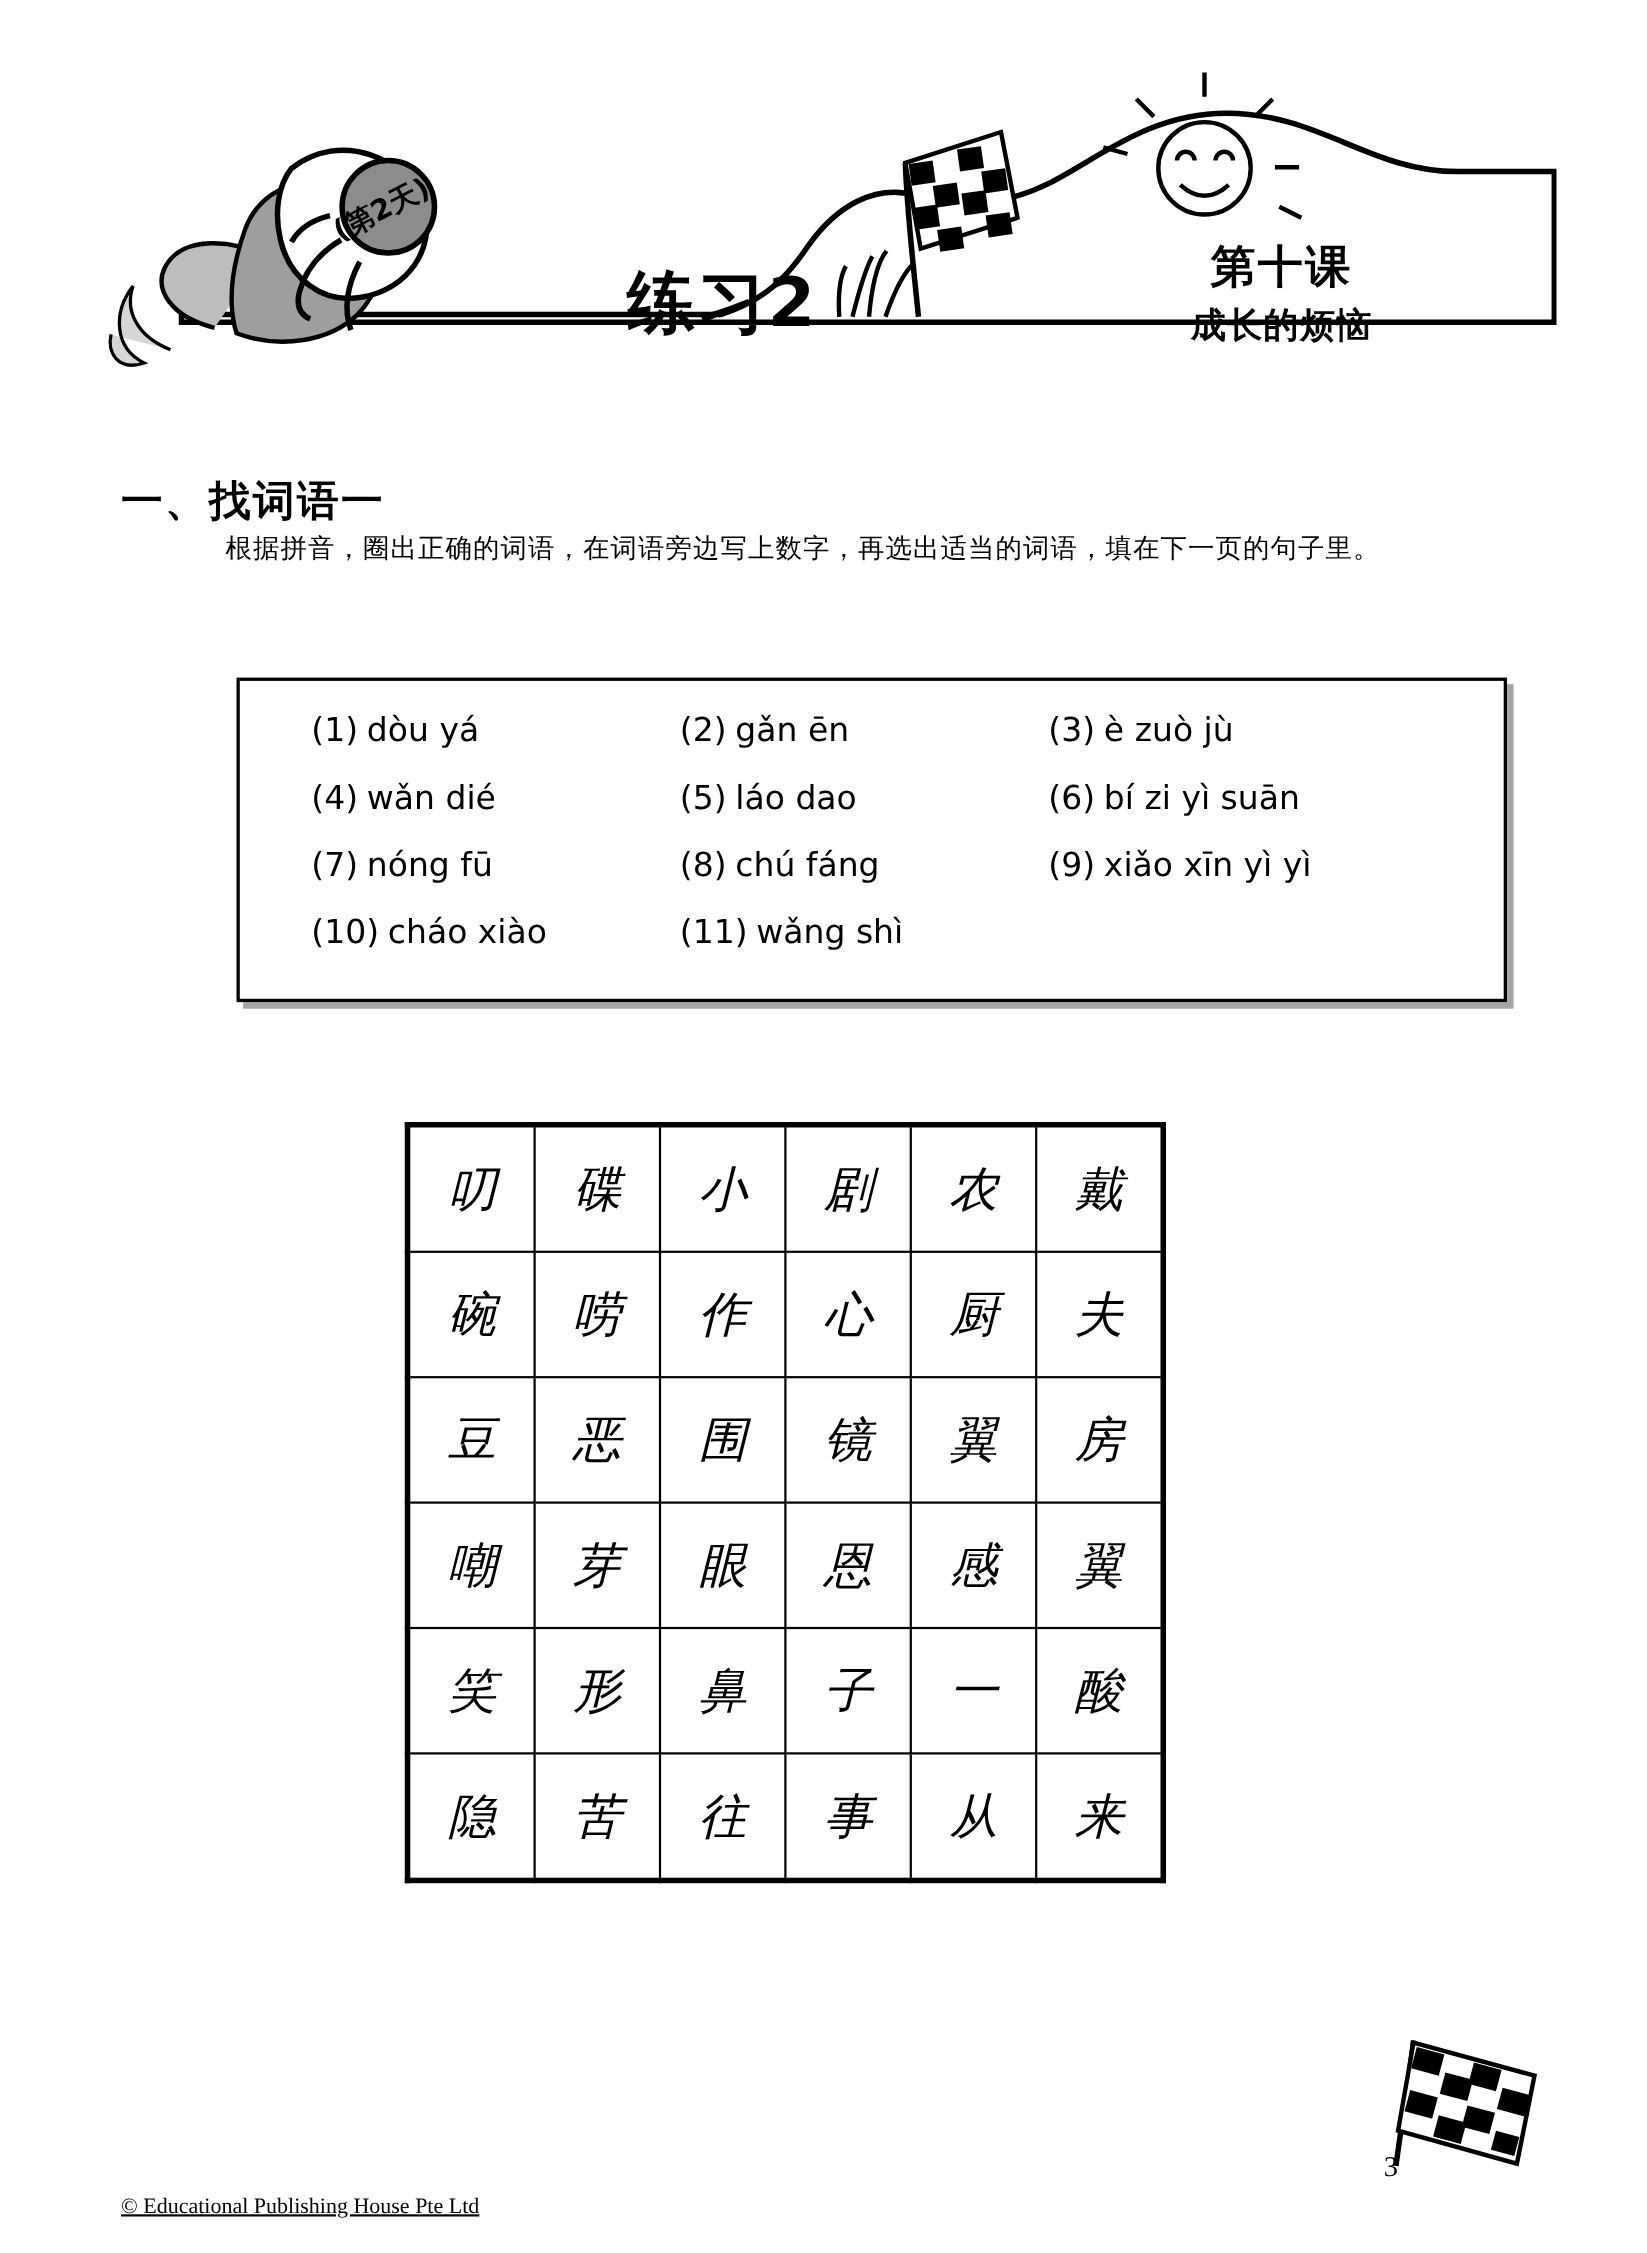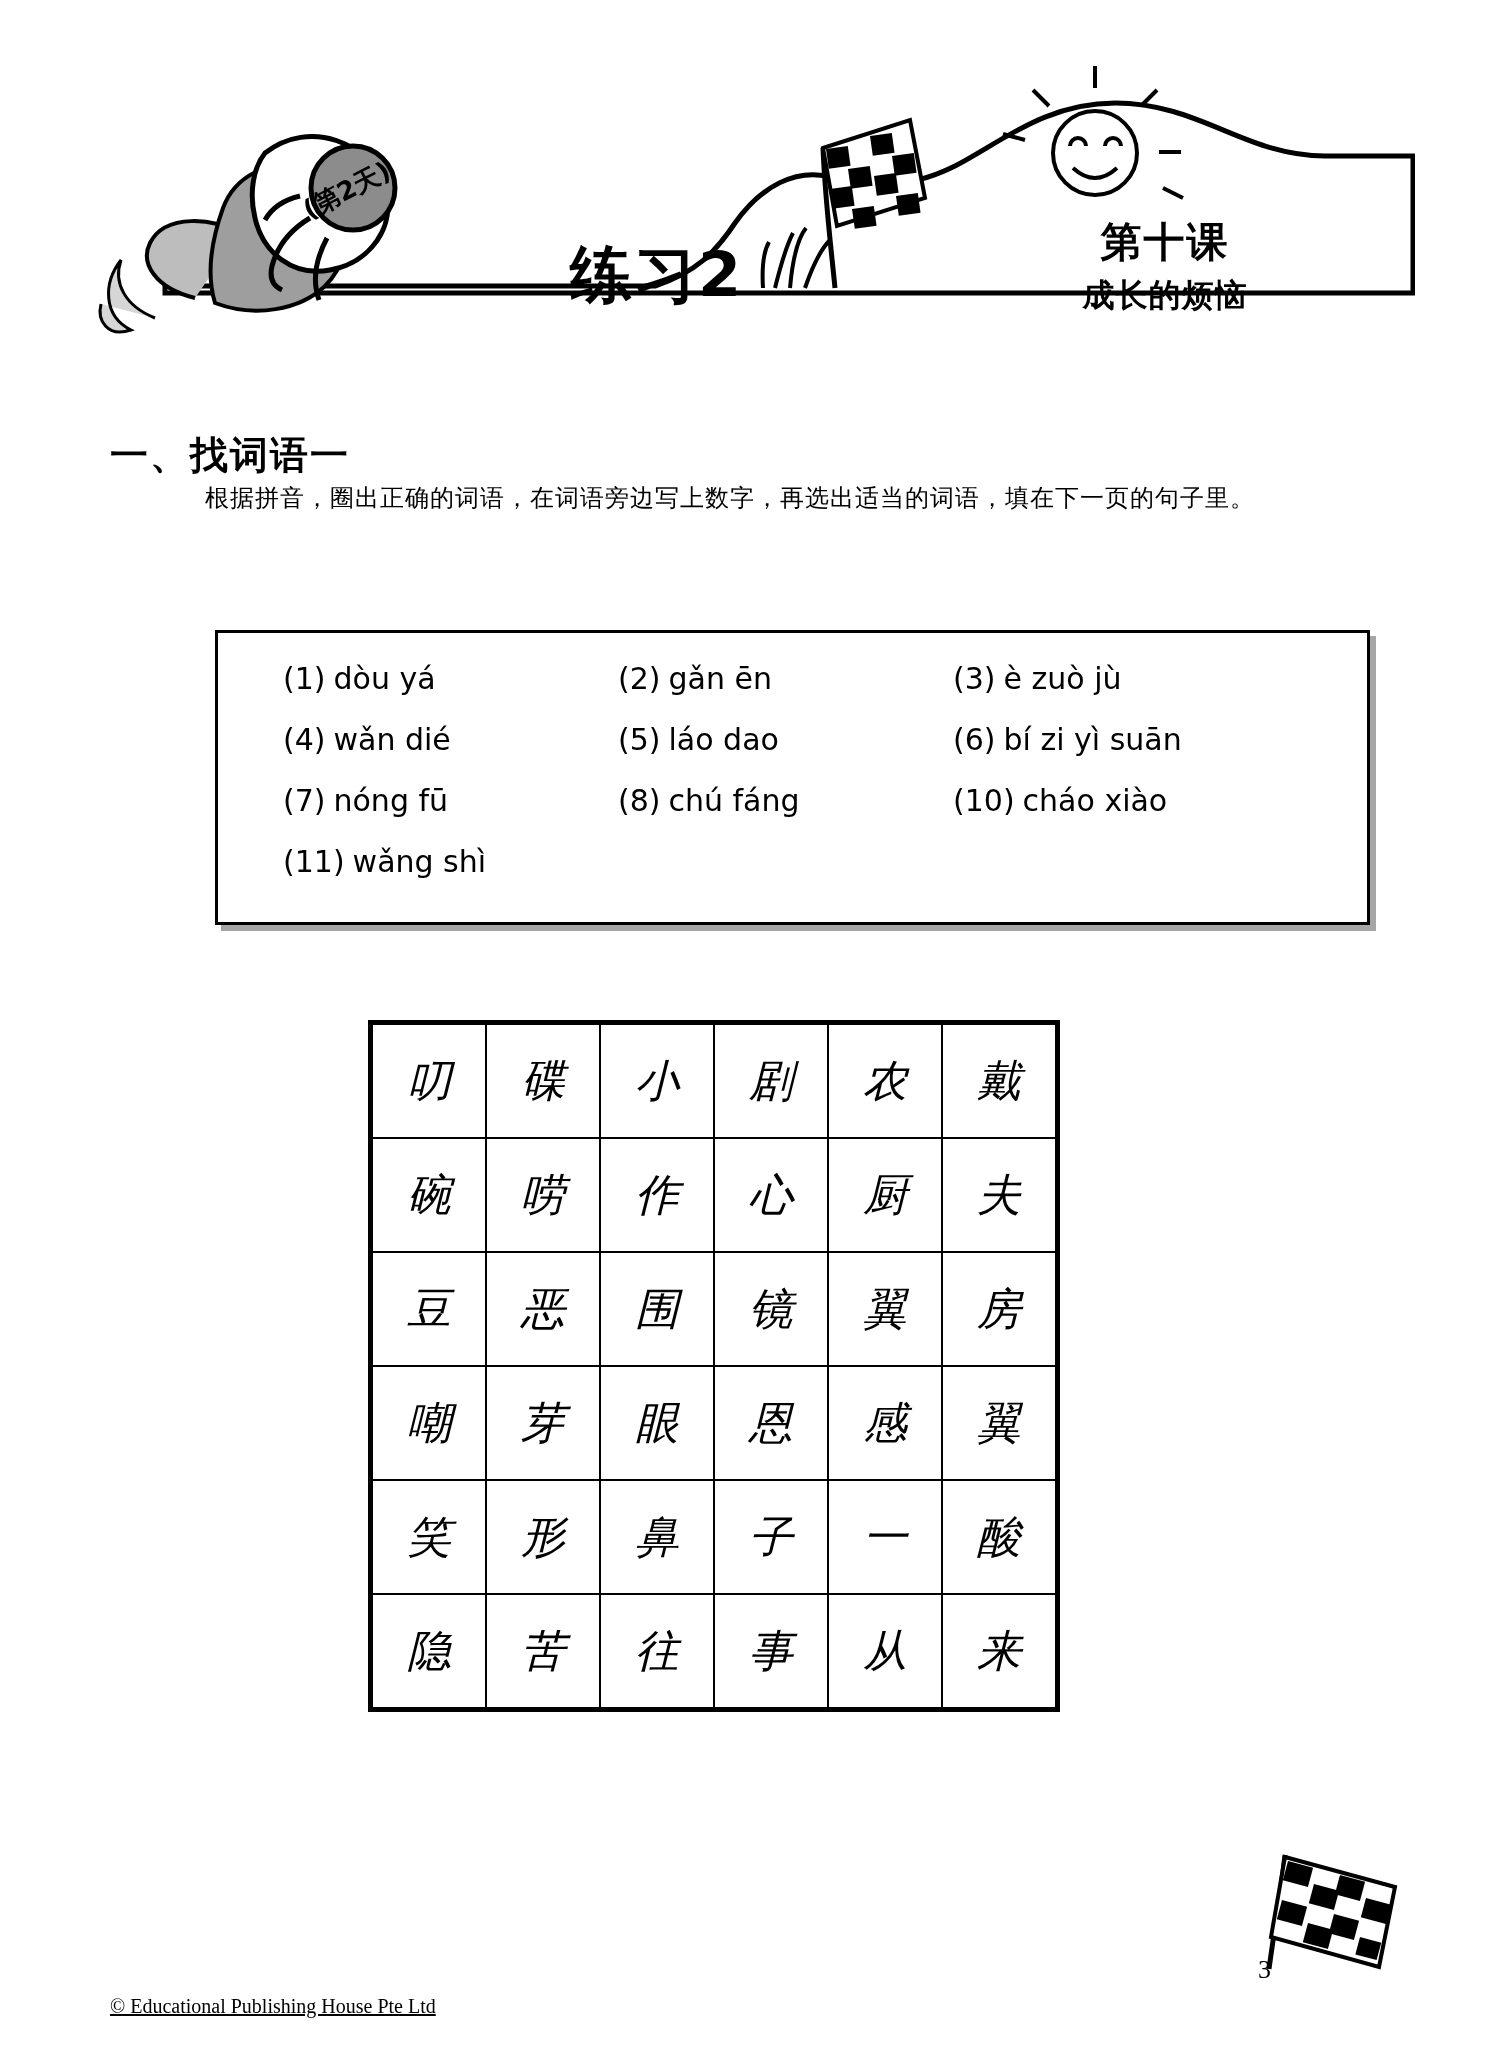--- a/index.html
+++ b/index.html
@@ -77,21 +77,21 @@
     font-family: "DejaVu Sans", sans-serif;
     font-size: 24px;
     line-height: 1.55;
     letter-spacing: 1px;
   }
 
   
   .pinyin-box {
     position: absolute;
     left: 215px;
-    top: 630px;
+    top: 616px;
     width: 1155px;
     height: 295px;
     border: 3px solid #000;
     box-shadow: 6px 6px 0 rgba(0,0,0,0.35);
     background: #fff;
     box-sizing: border-box;
     padding: 28px 10px 0 10px;
   }
   .pinyin-grid {
     display: grid;
@@ -215,20 +215,21 @@
     <div class="pinyin-item"><span class="num">(1)</span><span>dòu yá</span></div>
     <div class="pinyin-item"><span class="num">(2)</span><span>gǎn ēn</span></div>
     <div class="pinyin-item"><span class="num">(3)</span><span>è zuò jù</span></div>
 
     <div class="pinyin-item"><span class="num">(4)</span><span>wǎn dié</span></div>
     <div class="pinyin-item"><span class="num">(5)</span><span>láo dao</span></div>
     <div class="pinyin-item"><span class="num">(6)</span><span>bí zi yì suān</span></div>
 
     <div class="pinyin-item"><span class="num">(7)</span><span>nóng fū</span></div>
     <div class="pinyin-item"><span class="num">(8)</span><span>chú fáng</span></div>
+    <div class="pinyin-item"><span class="num">(9)</span><span>xiǎo xīn yì yì</span></div>
 
     <div class="pinyin-item"><span class="num">(10)</span><span>cháo xiào</span></div>
     <div class="pinyin-item"><span class="num">(11)</span><span>wǎng shì</span></div>
   </div>
 </div>
 
 <table class="char-grid">
   <tbody>
       <tr>
     <td>叨</td>

